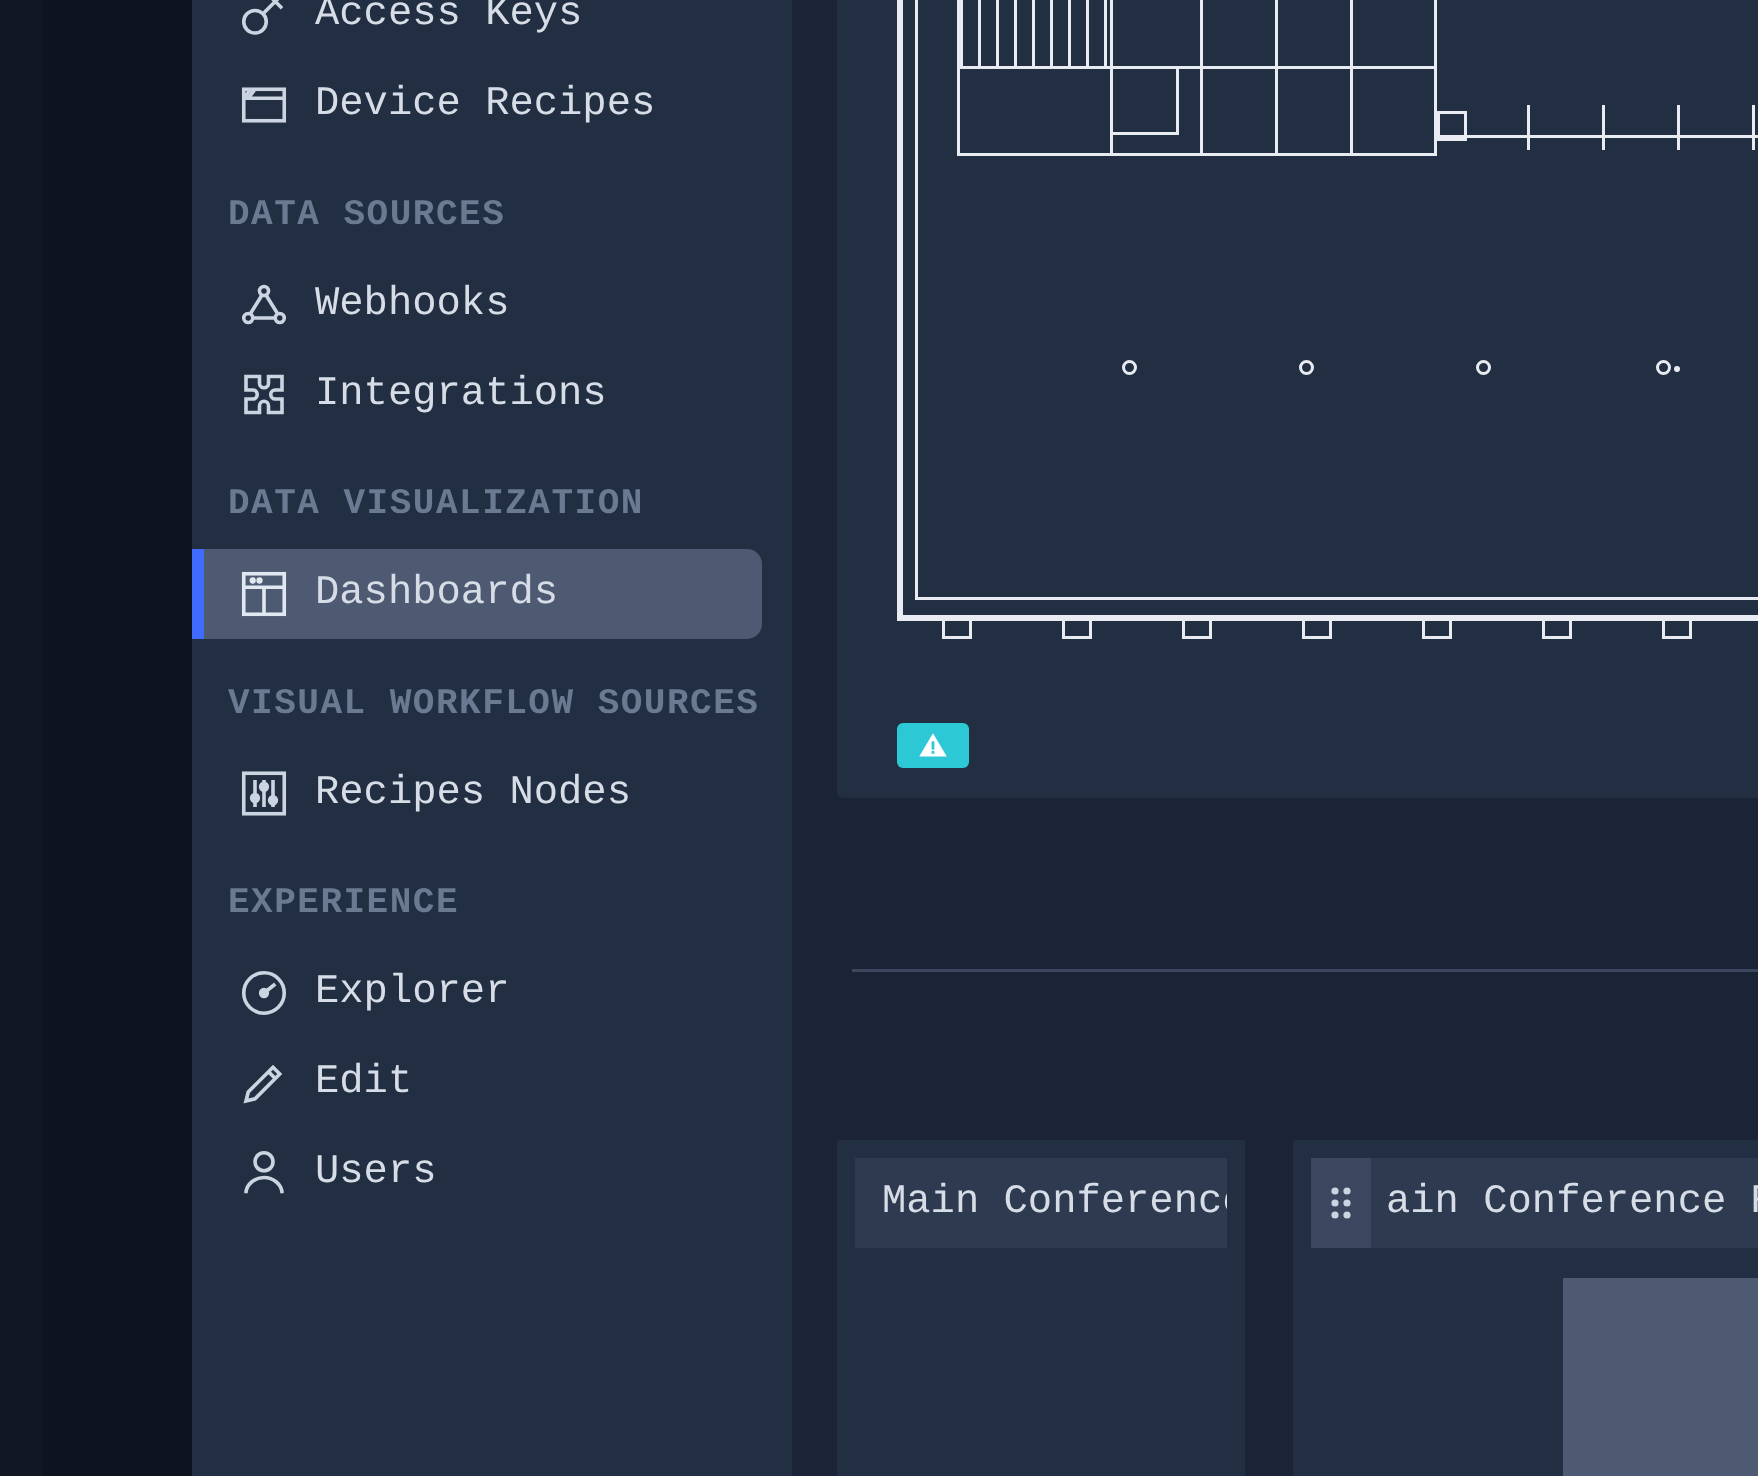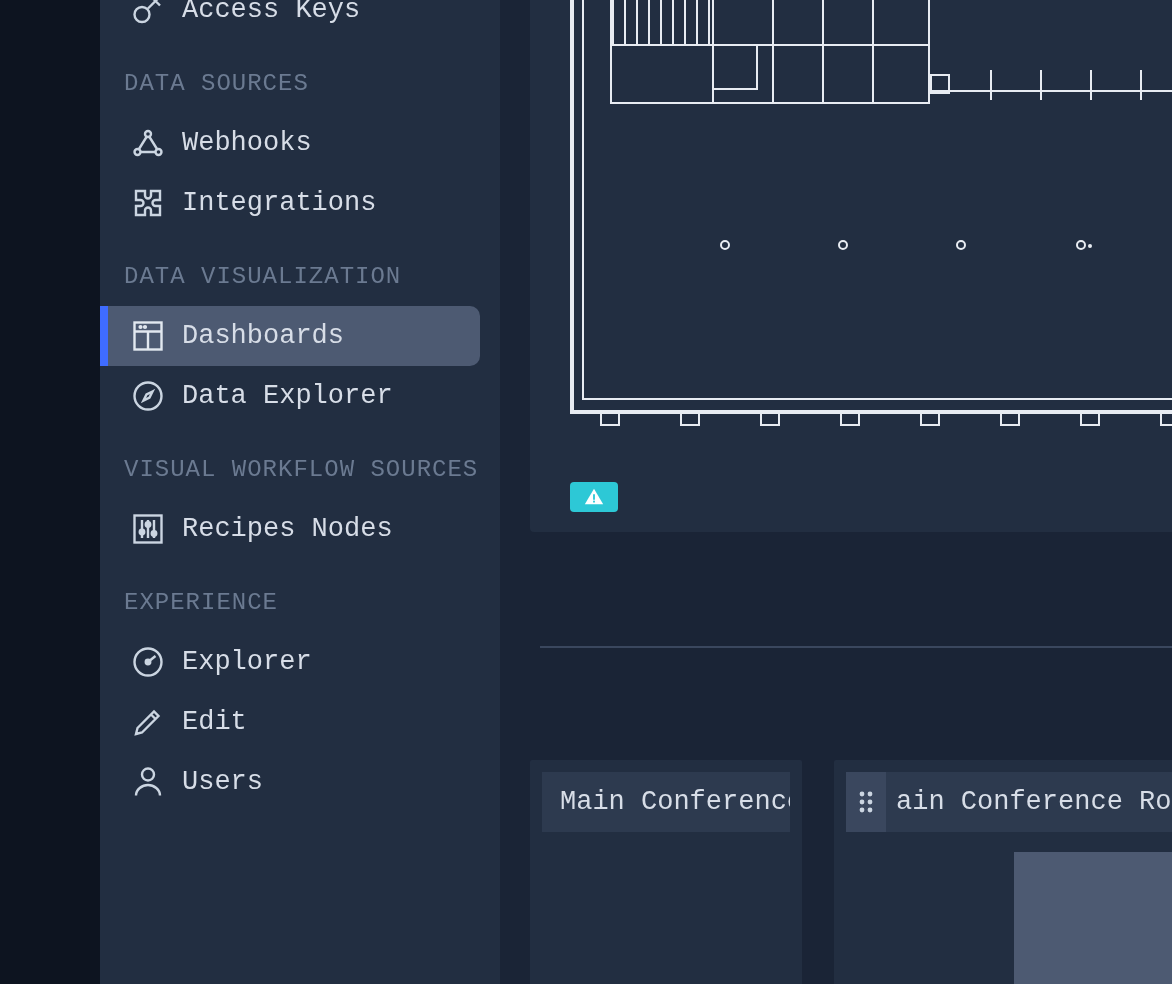--- a/index.html
+++ b/index.html
@@ -4,33 +4,33 @@
 <style>
   * { margin: 0; padding: 0; box-sizing: border-box; }
   html, body {
     width: 1172px;
     height: 984px;
     overflow: hidden;
     background: #111824;
     font-family: "SFMono-Regular", Consolas, "Liberation Mono", Menlo, monospace;
     color: #cbd5e1;
   }
-  .app { display: flex; width: 100%; height: 100%; }
+  .app { display: flex; width: 100%; height: 100%; padding-left: 28px; }
   .rail { width: 100px; background: #0d1420; flex-shrink: 0; }
   .sidebar {
     width: 400px;
     background: #222e41;
     flex-shrink: 0;
     padding-top: 0;
     overflow: hidden;
   }
   .section-header {
     color: #6b7a91;
     font-size: 24px;
-    font-weight: 400;
+    font-weight: 700;
     letter-spacing: 1px;
     padding: 30px 0 16px 24px;
   }
   .nav-item {
     display: flex;
     align-items: center;
     height: 60px;
     padding-left: 30px;
     cursor: pointer;
     position: relative;
@@ -164,20 +164,29 @@
 
     <div class="nav-item partial-top">
       <span class="icon-wrap">
         <svg viewBox="0 0 24 24">
             <circle cx="8" cy="15" r="5"></circle>
             <path d="M12 11 L21 2 M17 6 L20 9 M14 3 L17 6"></path>
           </svg>
       </span>
       <span class="label">Access Keys</span>
     </div>
+    <div class="nav-item">
+      <span class="icon-wrap">
+        <svg viewBox="0 0 24 24">
+            <rect x="3" y="5" width="18" height="14"></rect>
+            <path d="M3 9 H21 M3 9 L6 5 M8 5 L5 9"></path>
+          </svg>
+      </span>
+      <span class="label">Device Recipes</span>
+    </div>
 
     <div class="section-header">DATA SOURCES</div>
     <div class="nav-item">
       <span class="icon-wrap">
         <svg viewBox="0 0 24 24">
             <circle cx="12" cy="6" r="2"></circle>
             <circle cx="5" cy="18" r="2"></circle>
             <circle cx="19" cy="18" r="2"></circle>
             <path d="M11 8 L6 16 M13 8 L18 16 M7 18 H17"></path>
           </svg>
@@ -197,29 +206,20 @@
     <div class="nav-item active">
       <span class="icon-wrap">
         <svg viewBox="0 0 24 24">
             <rect x="3" y="3" width="18" height="18"></rect>
             <path d="M3 9H21 M12 9V21"></path>
             <circle cx="7" cy="6" r="0.6" fill="#cbd5e1"></circle>
             <circle cx="10" cy="6" r="0.6" fill="#cbd5e1"></circle>
           </svg>
       </span>
       <span class="label">Dashboards</span>
-    </div>
-    <div class="nav-item">
-      <span class="icon-wrap">
-        <svg viewBox="0 0 24 24">
-            <circle cx="12" cy="12" r="9"></circle>
-            <path d="M15 9 L11 11 L9 15 L13 13 Z"></path>
-          </svg>
-      </span>
-      <span class="label">Data Explorer</span>
     </div>
 
     <div class="section-header">VISUAL WORKFLOW SOURCES</div>
     <div class="nav-item">
       <span class="icon-wrap">
         <svg viewBox="0 0 24 24">
             <rect x="3" y="3" width="18" height="18"></rect>
             <path d="M8 6V18M12 6V18M16 6V18"></path>
             <circle cx="8" cy="14" r="1.5" fill="#cbd5e1"></circle>
             <circle cx="12" cy="9" r="1.5" fill="#cbd5e1"></circle>

